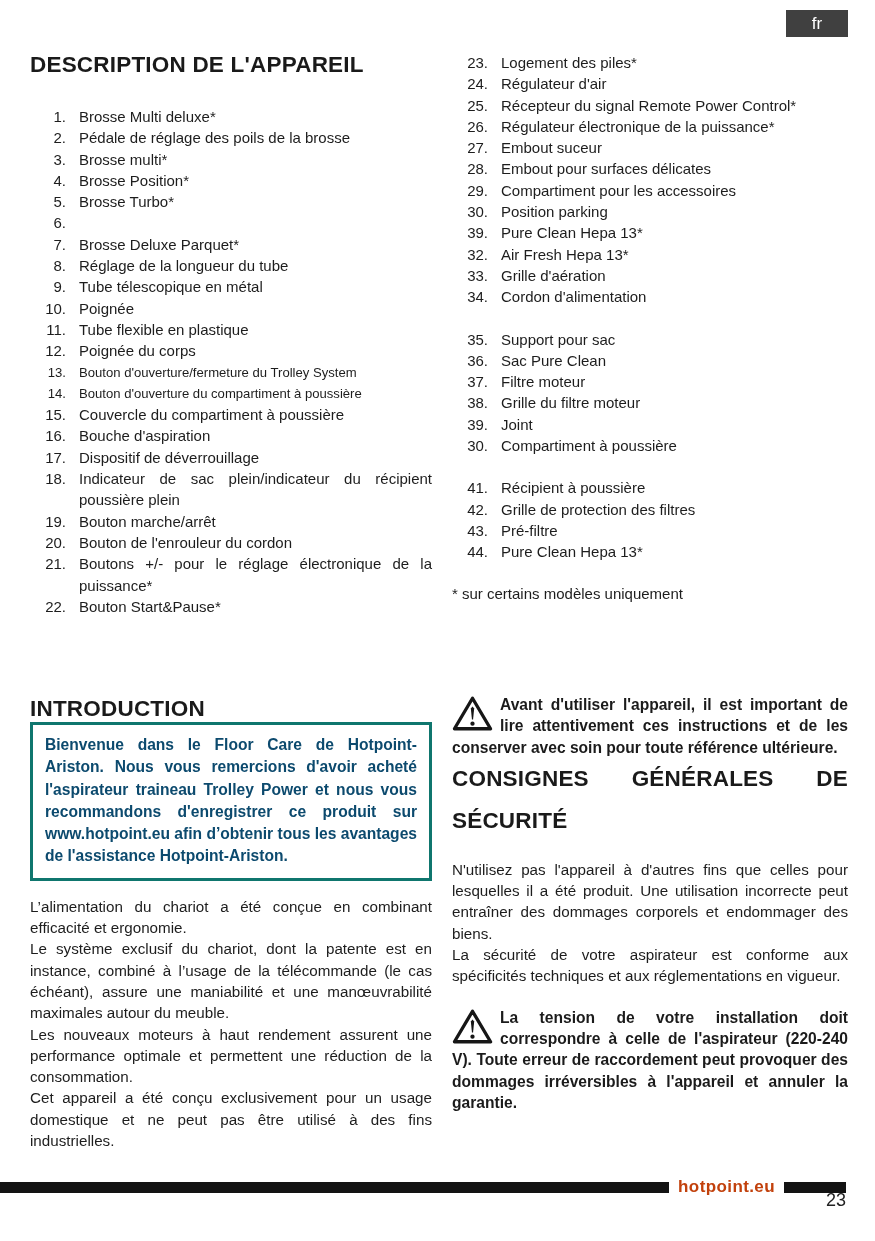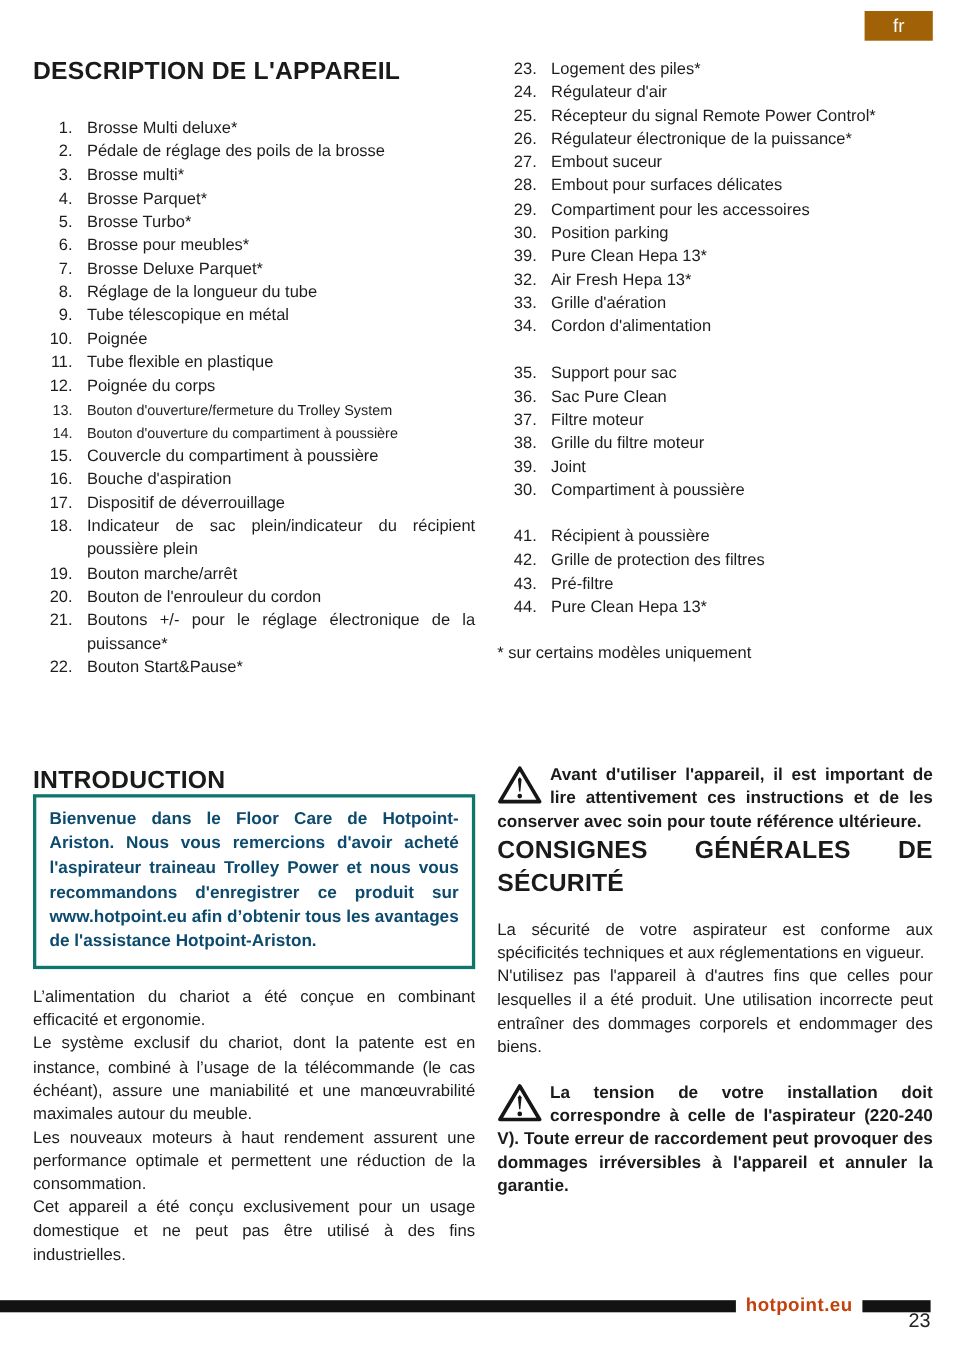--- a/index.html
+++ b/index.html
@@ -2,21 +2,21 @@
 <html lang="fr"><head>
 <meta charset="utf-8">
 <style>
   html,body{margin:0;padding:0;background:#ffffff;}
   body{width:875px;height:1241px;position:relative;overflow:hidden;
        font-family:"Liberation Sans","DejaVu Sans",sans-serif;color:#1d1d1d;}
   .page{position:absolute;inset:0;background:#fff;}
 
   
   .lang-badge{position:absolute;left:786px;top:10px;width:62px;height:27px;
-      background:#a16207;color:#fff;display:flex;align-items:center;justify-content:center;
+      background:#404040;color:#fff;display:flex;align-items:center;justify-content:center;
       font-size:17px;}
 
   
   .col-left-top{position:absolute;left:30px;top:52px;width:402px;}
   .col-right-top{position:absolute;left:452px;top:52px;width:396px;}
   .col-left-bottom{position:absolute;left:30px;top:696px;width:402px;}
   .col-right-bottom{position:absolute;left:452px;top:694px;width:396px;}
 
   h1.section-title{margin:0;font-size:22.5px;font-weight:bold;color:#1a1a1a;letter-spacing:.2px;}
   .col-left-top h1{margin-bottom:28px;}
@@ -33,21 +33,21 @@
   
   .intro-title{margin:0 0 15px 0;}
   .intro-box{border:3px solid #0f766e;padding:9px 12px 10px 12px;
       font-weight:bold;font-size:15.6px;line-height:22.3px;text-align:justify;color:#0c4a6e;}
   .body-paras{margin-top:15px;}
   p.para{margin:0;font-size:15.2px;line-height:21.3px;text-align:justify;}
 
   
   .warning{font-weight:bold;font-size:15.6px;line-height:21.3px;text-align:justify;color:#1b1b1b;}
   .warning .tri{float:left;margin:1px 7px 2px 0;}
-  .safety-title{margin:26px 0 0 0;line-height:30px;text-align:justify;text-align-last:left;}
+  .safety-title{margin:26px 0 0 0;line-height:42px;text-align:justify;text-align-last:left;}
   .safety-paras{margin-top:17px;}
   .warning-2{margin-top:20px;}
 
   
   .footer{position:absolute;left:0;top:1177px;width:846px;display:flex;align-items:center;}
   .footer .bar-long{flex:1;height:11px;background:#131313;}
   .footer .site{flex:0 0 auto;margin:0 9px;font-weight:bold;font-size:17px;letter-spacing:.4px;color:#c2410c;}
   .footer .bar-short{flex:0 0 62px;height:11px;background:#131313;}
   .page-number{position:absolute;right:29px;top:1190px;font-size:18px;color:#222;}
 </style>
@@ -74,31 +74,30 @@
           <span class="txt">Pédale de réglage des poils de la brosse</span>
         </div>
 
         <div class="li">
           <span class="num">3.</span>
           <span class="txt">Brosse multi*</span>
         </div>
 
         <div class="li">
           <span class="num">4.</span>
-          <span class="txt">Brosse Parquet*</span>
+          <span class="txt">Brosse Position*</span>
         </div>
 
         <div class="li">
           <span class="num">5.</span>
           <span class="txt">Brosse Turbo*</span>
         </div>
 
         <div class="li">
           <span class="num">6.</span>
-          <span class="txt">Brosse pour meubles*</span>
         </div>
 
         <div class="li">
           <span class="num">7.</span>
           <span class="txt">Brosse Deluxe Parquet*</span>
         </div>
 
         <div class="li">
           <span class="num">8.</span>
           <span class="txt">Réglage de la longueur du tube</span>
@@ -319,23 +318,23 @@
         <path d="M22 12.5 L23.8 14.5 L22.6 26.5 L21.4 26.5 L20.2 14.5 Z" fill="#161616"></path>
         <circle cx="22" cy="31" r="2.3" fill="#161616"></circle>
       </svg>
       <span>Avant d'utiliser l'appareil, il est important de lire attentivement ces instructions et de les conserver avec soin pour toute référence ultérieure.</span>
     </div>
 
     <h1 class="section-title safety-title">CONSIGNES GÉNÉRALES DE SÉCURITÉ</h1>
 
     <div class="safety-paras">
 
+        <p class="para">N'utilisez pas l'appareil à d'autres fins que celles pour lesquelles il a été produit. Une utilisation incorrecte peut entraîner des dommages corporels et endommager des biens.</p>
+
         <p class="para">La sécurité de votre aspirateur est conforme aux spécificités techniques et aux réglementations en vigueur.</p>
-
-        <p class="para">N'utilisez pas l'appareil à d'autres fins que celles pour lesquelles il a été produit. Une utilisation incorrecte peut entraîner des dommages corporels et endommager des biens.</p>
       </div>
 
     <div class="warning warning-2">
       <svg class="tri" width="41" height="37" viewBox="0 0 44 40" aria-hidden="true">
         <polygon points="22,3.5 41.5,36.5 2.5,36.5" fill="none" stroke="#161616" stroke-width="3.6" stroke-linejoin="round"></polygon>
         <path d="M22 12.5 L23.8 14.5 L22.6 26.5 L21.4 26.5 L20.2 14.5 Z" fill="#161616"></path>
         <circle cx="22" cy="31" r="2.3" fill="#161616"></circle>
       </svg>
       <span>La tension de votre installation doit correspondre à celle de l'aspirateur (220-240 V). Toute erreur de raccordement peut provoquer des dommages irréversibles à l'appareil et annuler la garantie.</span>
     </div>

